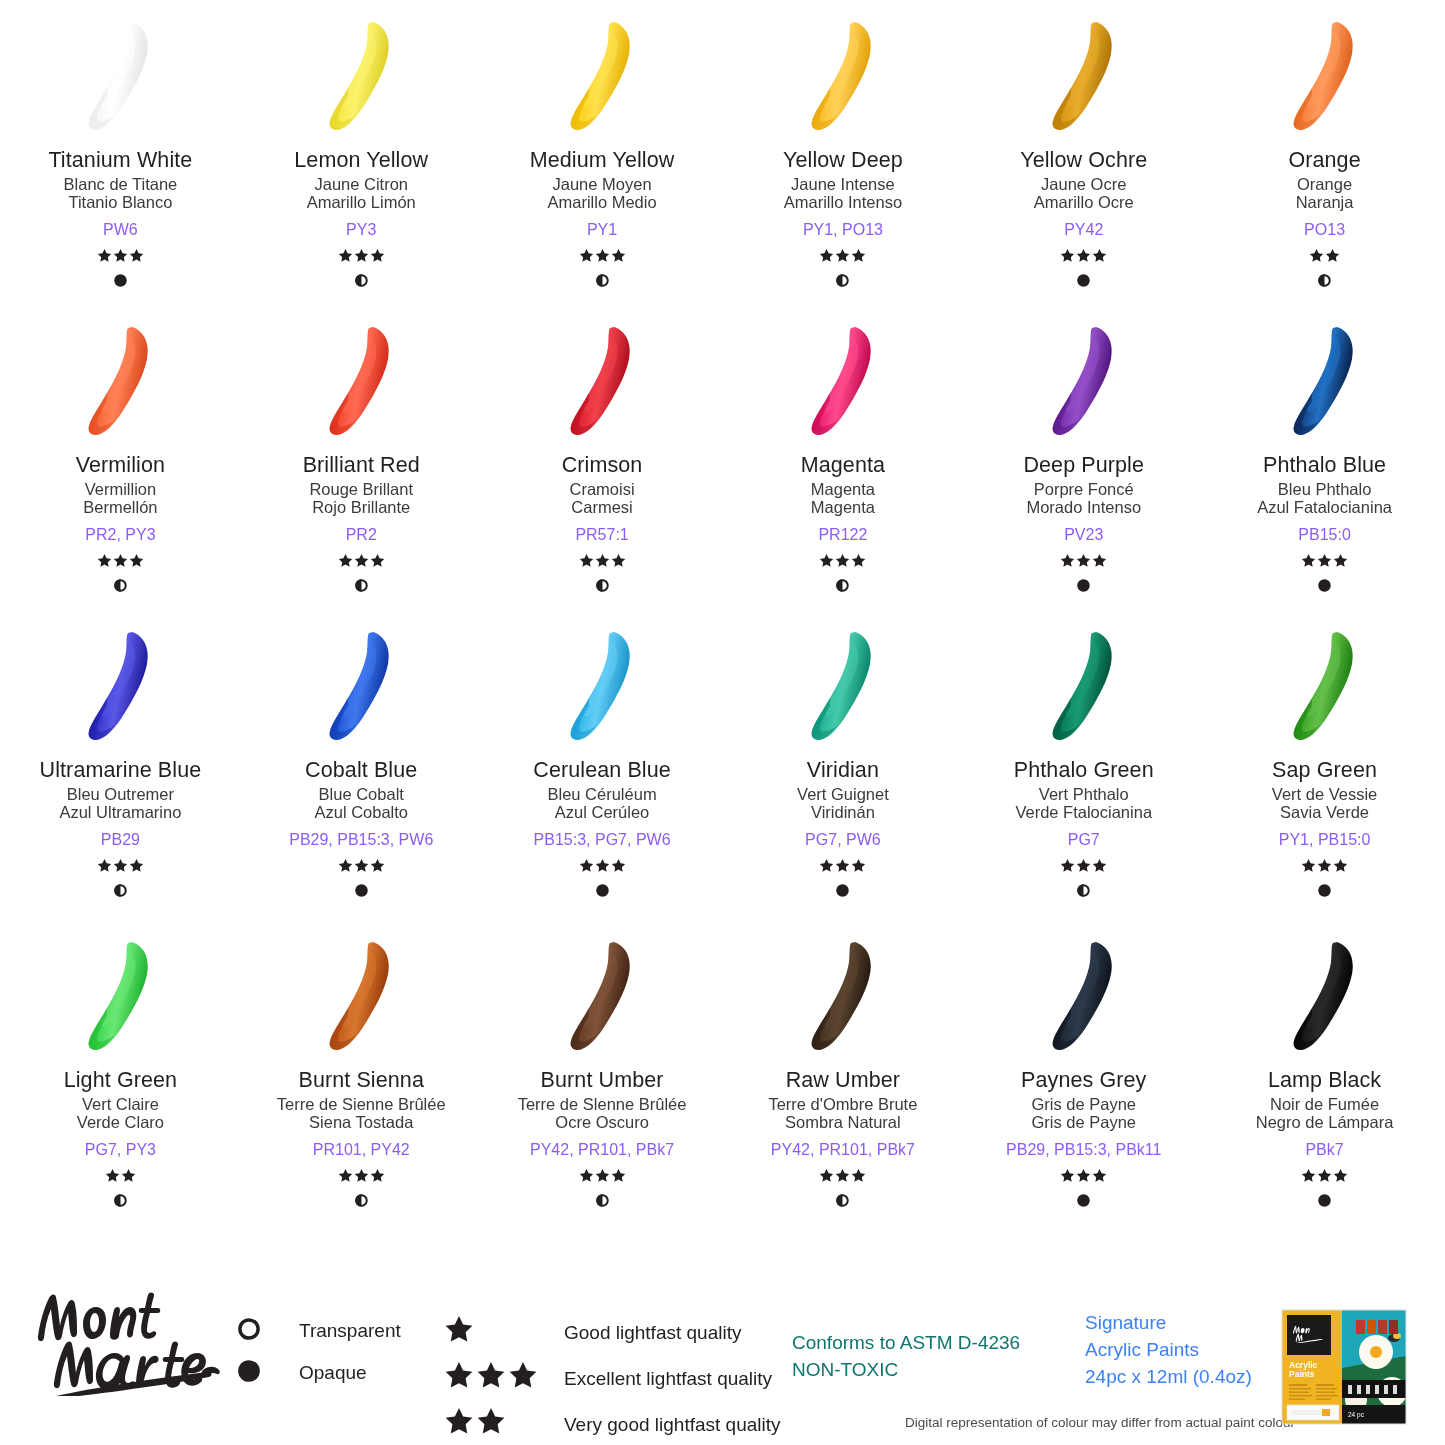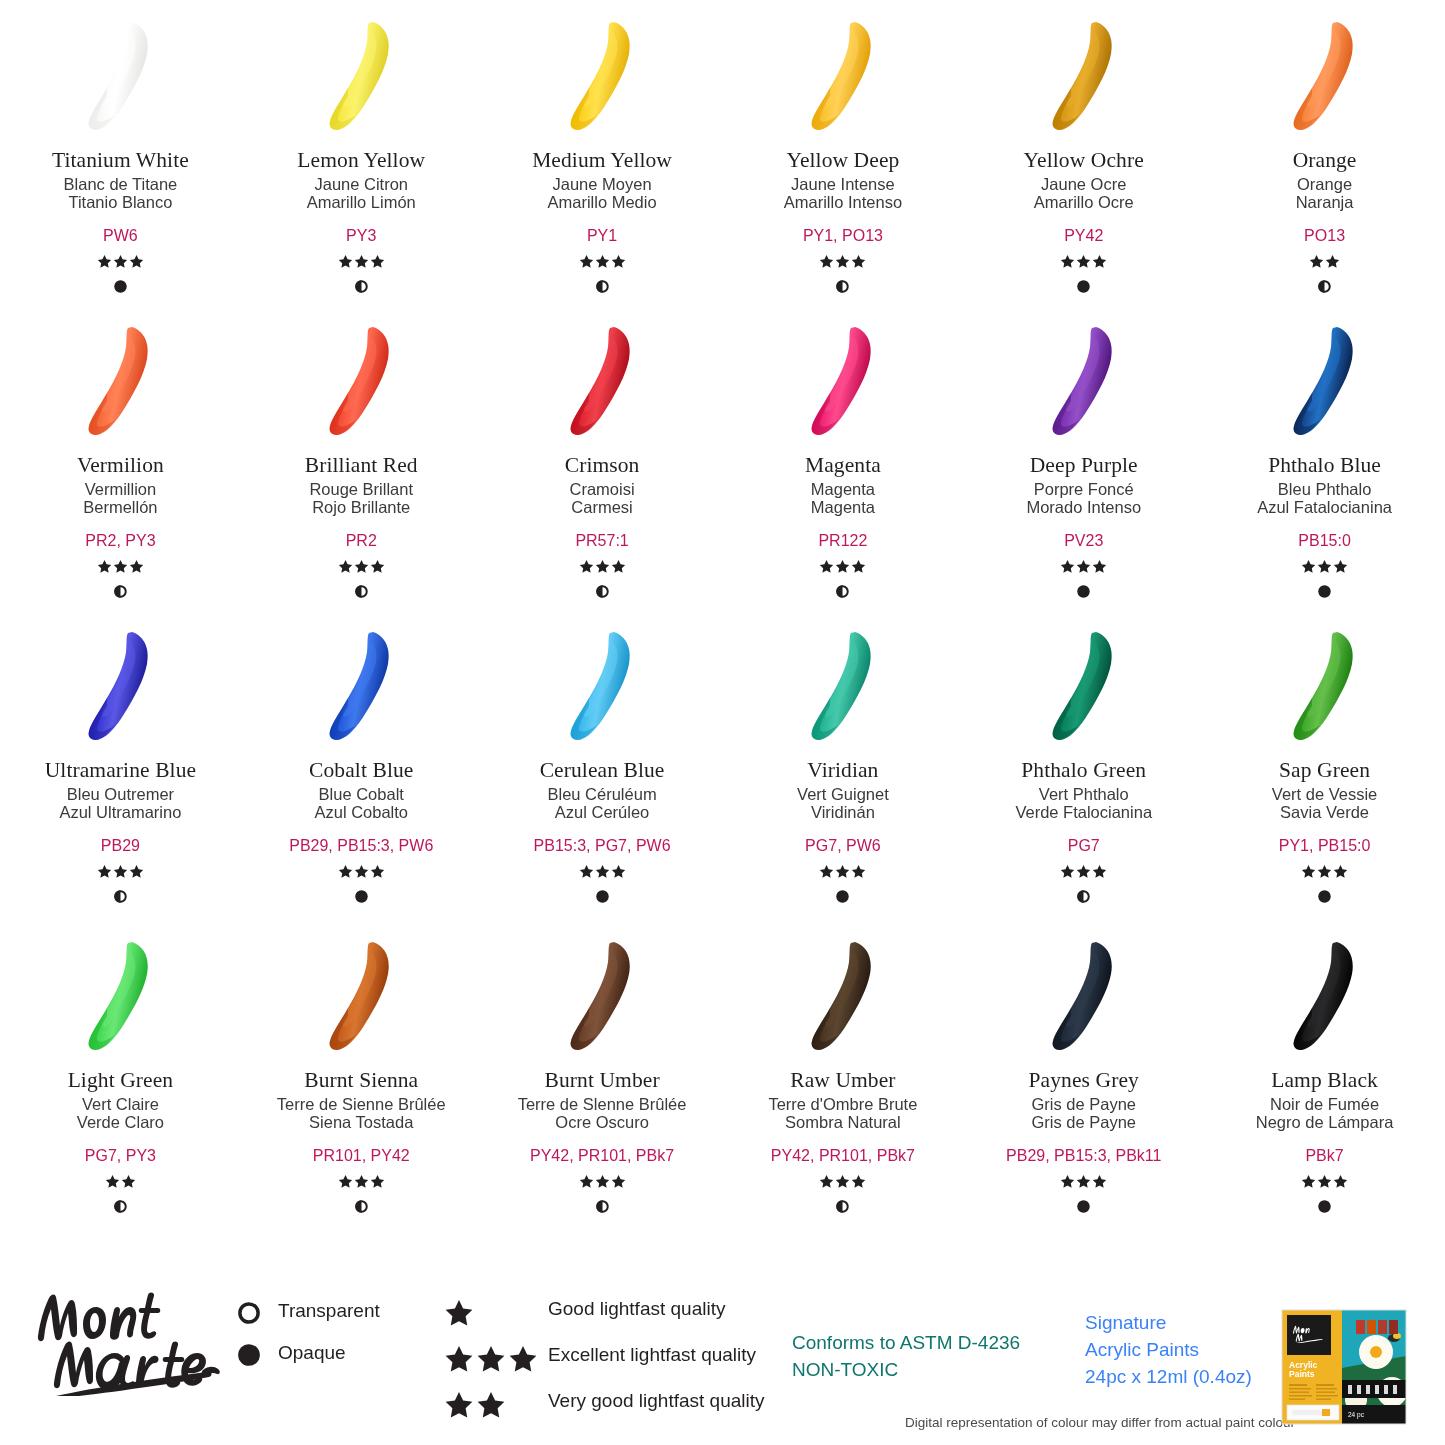--- a/index.html
+++ b/index.html
@@ -47,32 +47,31 @@
   .names {
     text-align: center;
     line-height: 1;
   }
   .name-en {
     font-size: 21.5px;
     color: #231f20;
     letter-spacing: .1px;
     margin-bottom: 4px;
     white-space: nowrap;
-    font-family: Liberation Serif, serif;
   }
   .name-fr, .name-es {
     font-size: 16.5px;
     color: #3b3b3d;
     margin-bottom: 2px;
     white-space: nowrap;
   }
   .pigment {
     font-size: 16px;
-    color: #be185d;
-    margin-top: 14px;
+    color: #8b5cf6;
+    margin-top: 8px;
     white-space: nowrap;
   }
   .stars {
     margin-top: 9px;
     display: flex;
     gap: 1px;
     justify-content: center;
   }
   .star {
     width: 15px; height: 15px;
@@ -100,43 +99,45 @@
     height: 112px;
   }
   #legend-opacity {
     position: absolute;
     left: 236px;
     top: 38px;
     width: 200px;
   }
   .leg-row {
     display: flex;
-    align-items: flex-start;
+    align-items: flex-end;
     height: 42px;
+    gap: 21px;
   }
   .leg-mark {
     width: 26px; height: 26px;
     flex: 0 0 26px;
     margin-right: 16px;
   }
   .leg-label {
     font-size: 19px;
     color: #231f20;
     white-space: nowrap;
   }
   #legend-stars {
     position: absolute;
     left: 444px;
     top: 36px;
     width: 340px;
   }
   .ls-row {
     display: flex;
-    align-items: flex-start;
+    align-items: flex-end;
     height: 46px;
+    gap: 16px;
   }
   .ls-stars {
     width: 104px;
     flex: 0 0 104px;
     display: flex;
     gap: 2px;
   }
   .ls-star { width: 30px; height: 30px; display: block; }
   .ls-label { font-size: 19px; color: #231f20; white-space: nowrap; }
 

